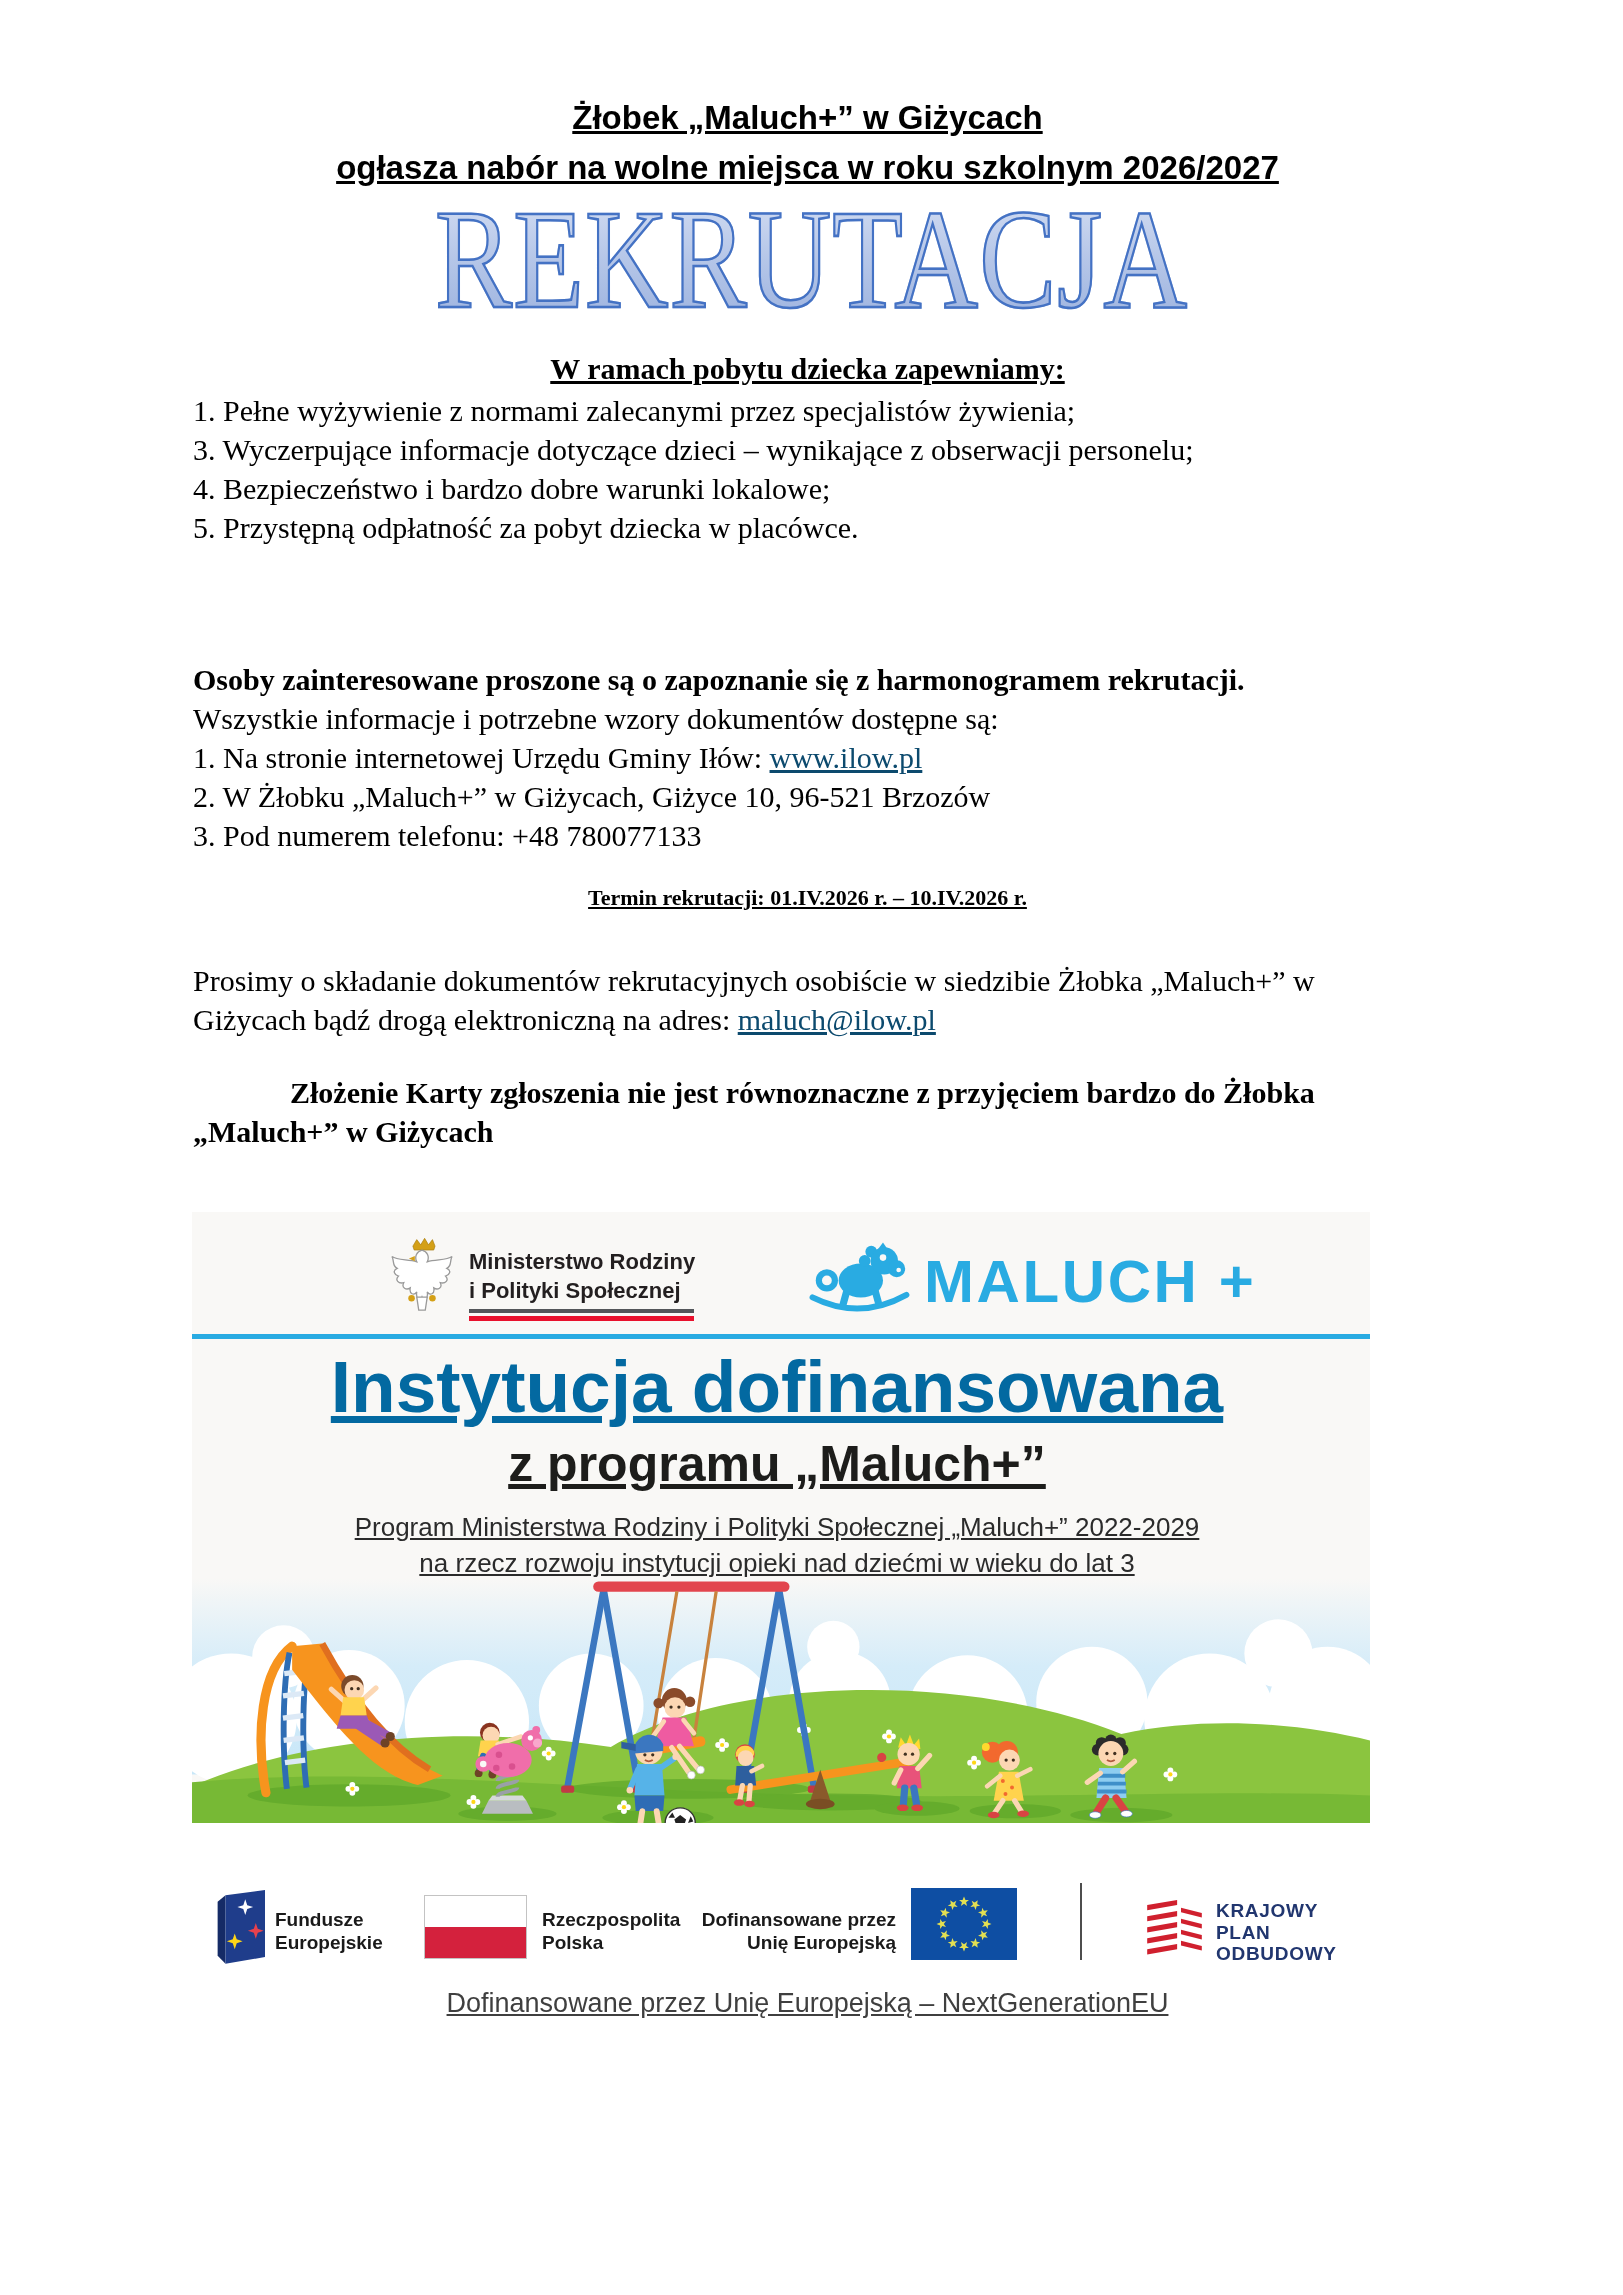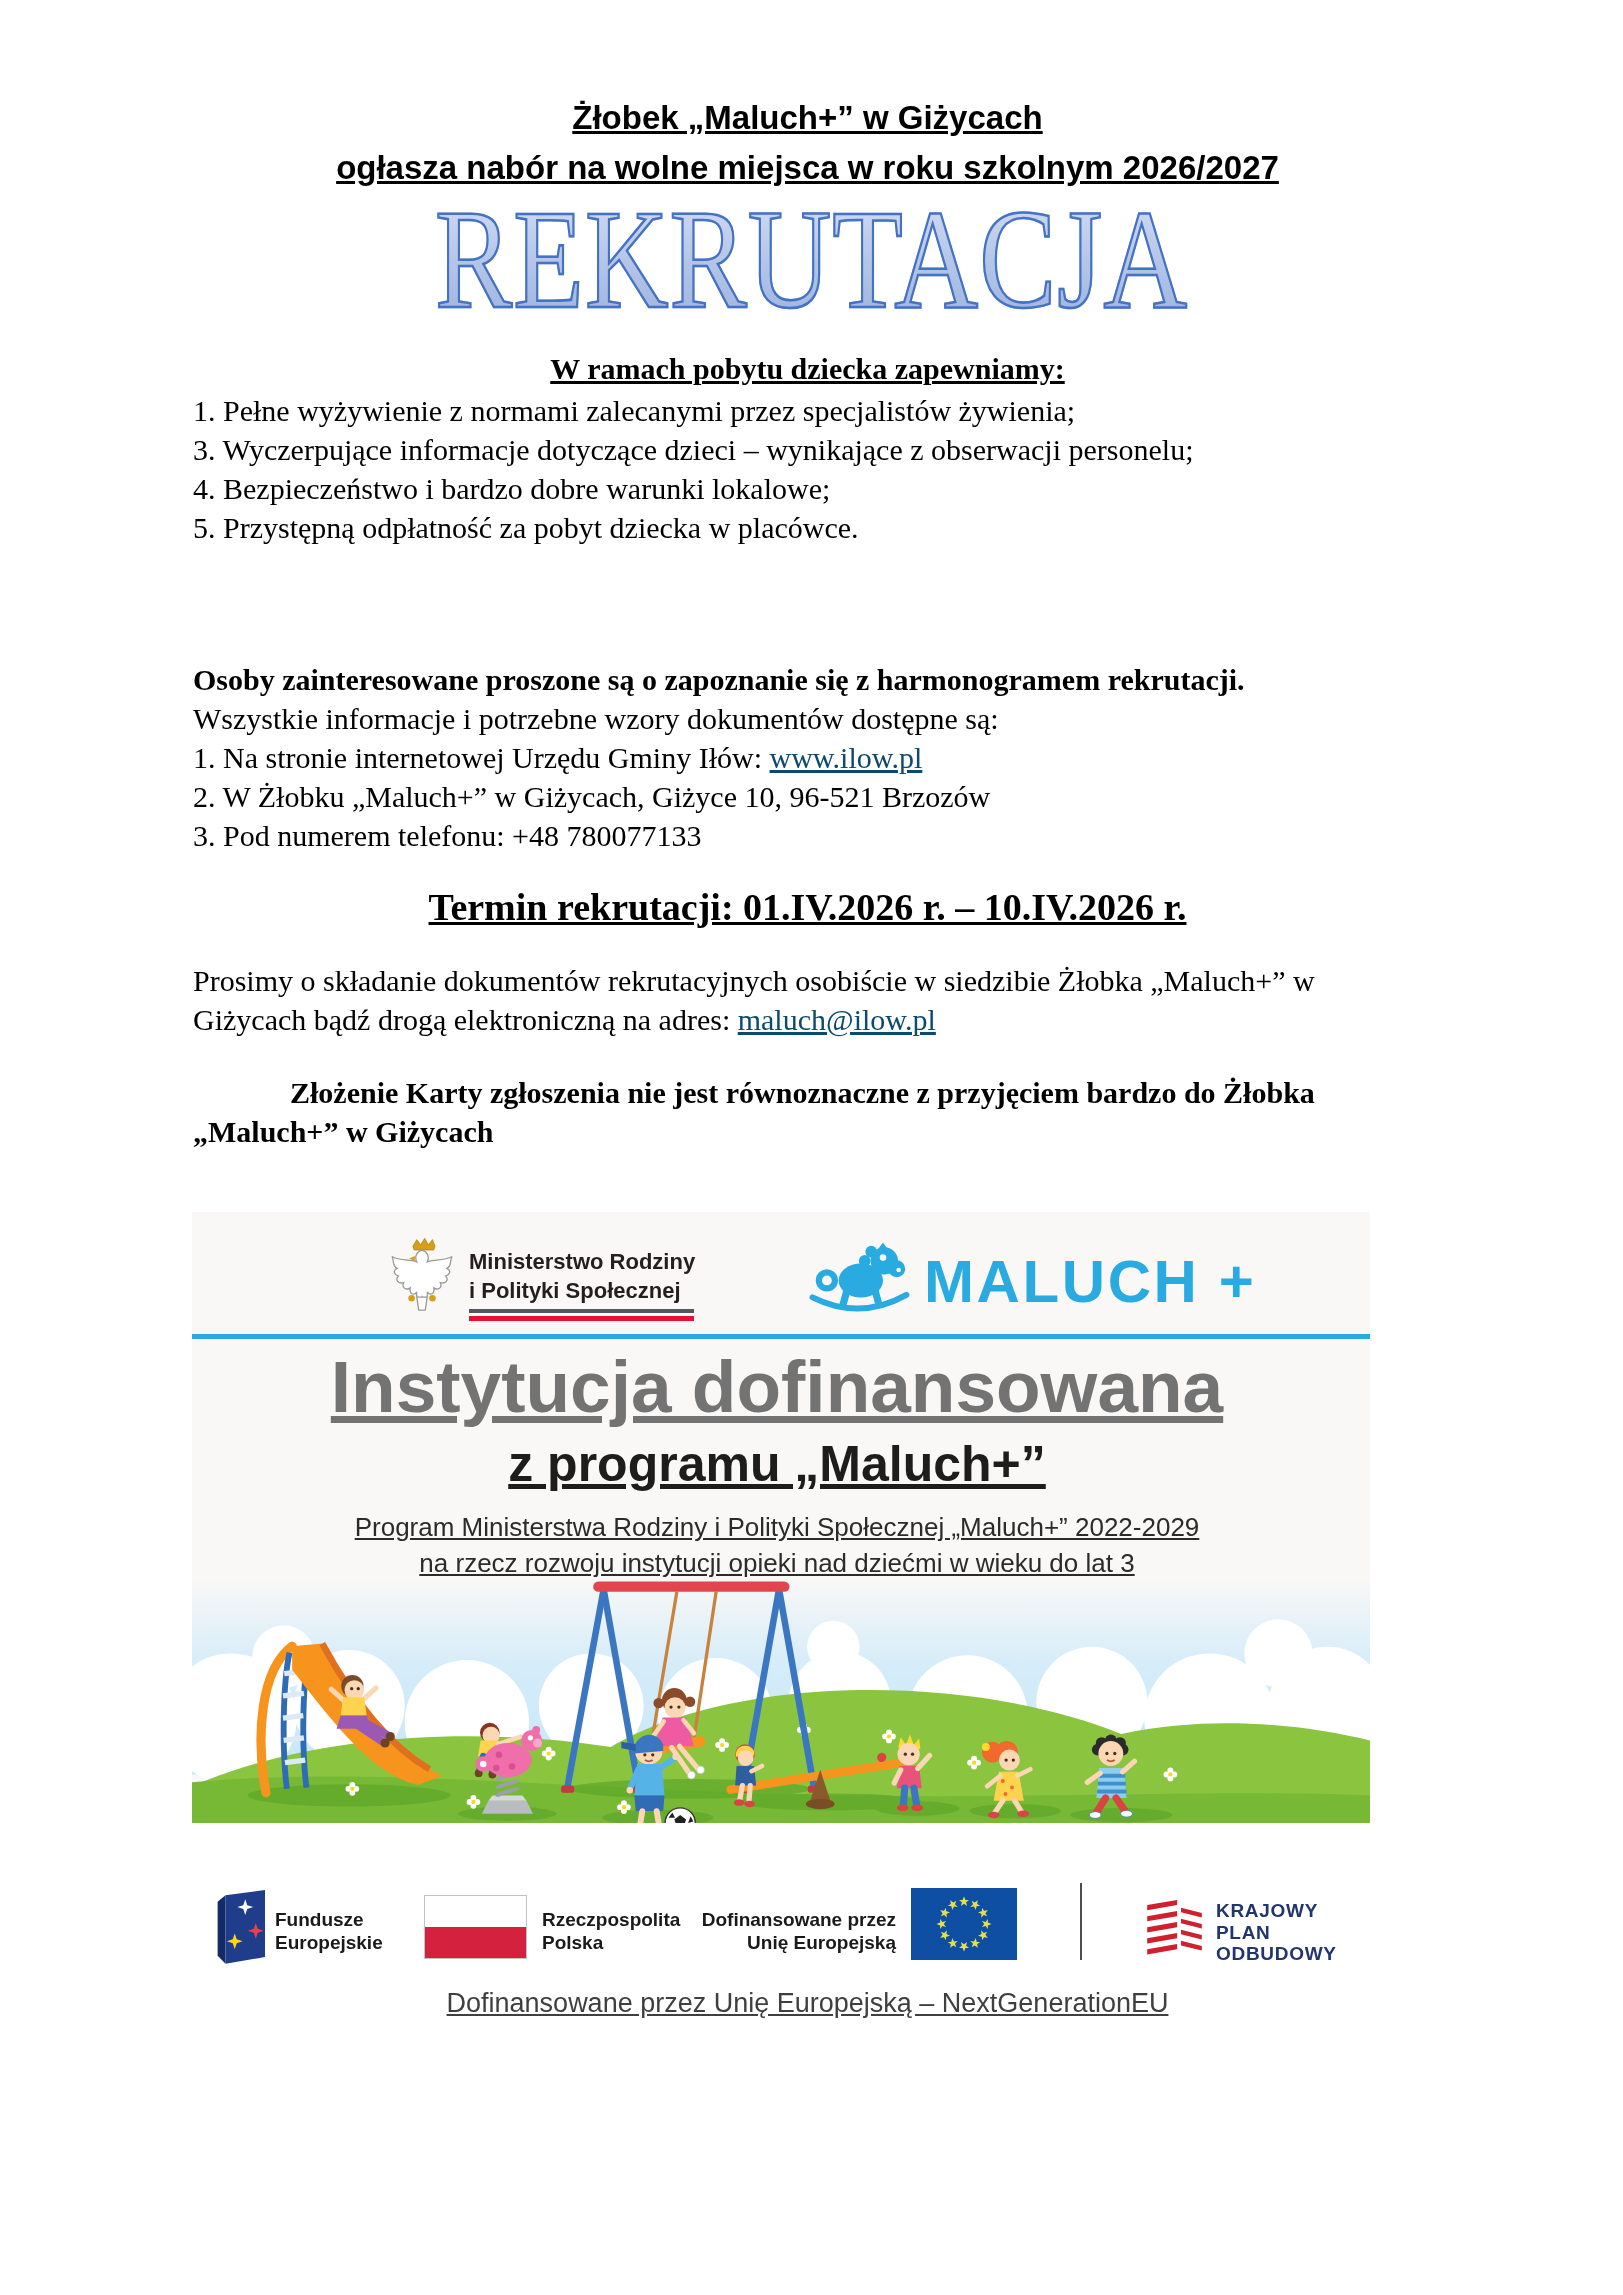--- a/index.html
+++ b/index.html
@@ -19,37 +19,37 @@
     transform:scaleX(0.82);
     -webkit-text-stroke:2.6px #4472c4;
     background:linear-gradient(180deg,#d3ddf2 0%,#b5c6e8 50%,#9db3df 100%);
     -webkit-background-clip:text;background-clip:text;color:transparent;}
 
   
   .prov-h{top:352px;font-size:30px;}
   .textcol{left:193px;width:1240px;font-size:30px;line-height:39px;}
   .prov{top:391px;}
   .info{top:660px;}
-  .deadline{top:885px;font-size:38px;}
+  .deadline{top:885px;font-size:22px;}
   .subm{top:961px;}
   .note{top:1073px;font-weight:bold;text-indent:97px;}
   .lnk{color:#0c4a6e;text-decoration:underline;cursor:pointer;}
 
   
   .banner{left:192px;top:1212px;width:1178px;height:611px;background:#f9f8f6;}
   .eagle{left:196px;top:25px;}
   .ministry-text{left:277px;top:35px;font-family:"Liberation Sans",sans-serif;font-weight:600;
     font-size:22px;line-height:29px;color:#231f20;}
   .min-bar-gray{left:277px;top:97px;width:225px;height:3.9px;background:#53565a;}
   .min-bar-red{left:277px;top:104px;width:225px;height:4.6px;background:#e8112d;}
   .horse{left:615px;top:27.5px;}
   .maluch-text{left:732px;top:37px;font-family:"Liberation Sans",sans-serif;font-weight:bold;
     font-size:60px;line-height:65px;color:#29abe2;letter-spacing:2.6px;}
   .blueline{left:0;top:122px;width:1178px;height:4.6px;background:#29abe2;}
-  .bh1{top:135px;font-family:"Liberation Sans",sans-serif;font-weight:bold;font-size:73px;line-height:79px;color:#737373;}
+  .bh1{top:135px;font-family:"Liberation Sans",sans-serif;font-weight:bold;font-size:73px;line-height:79px;color:#0369a1;}
   .bh2{top:213px;font-family:"Liberation Sans",sans-serif;font-weight:bold;font-size:50px;line-height:79px;color:#1d1d1b;}
   .bs1{top:298px;font-family:"Liberation Sans",sans-serif;font-size:26px;line-height:35px;color:#2b2b2b;}
   .bs2{top:334px;font-family:"Liberation Sans",sans-serif;font-size:26px;line-height:35px;color:#2b2b2b;}
   .pg{left:0;top:366px;}
 
   
   .fe-logo{left:215px;top:1890px;}
   .fe-text{left:275px;top:1908px;font-family:"Liberation Sans",sans-serif;font-weight:bold;
     font-size:19px;line-height:23px;color:#1a1a1a;}
   .pl-flag{left:424px;top:1895px;width:101px;height:62px;border:1.3px solid #c3c3c3;background:#fff;}

